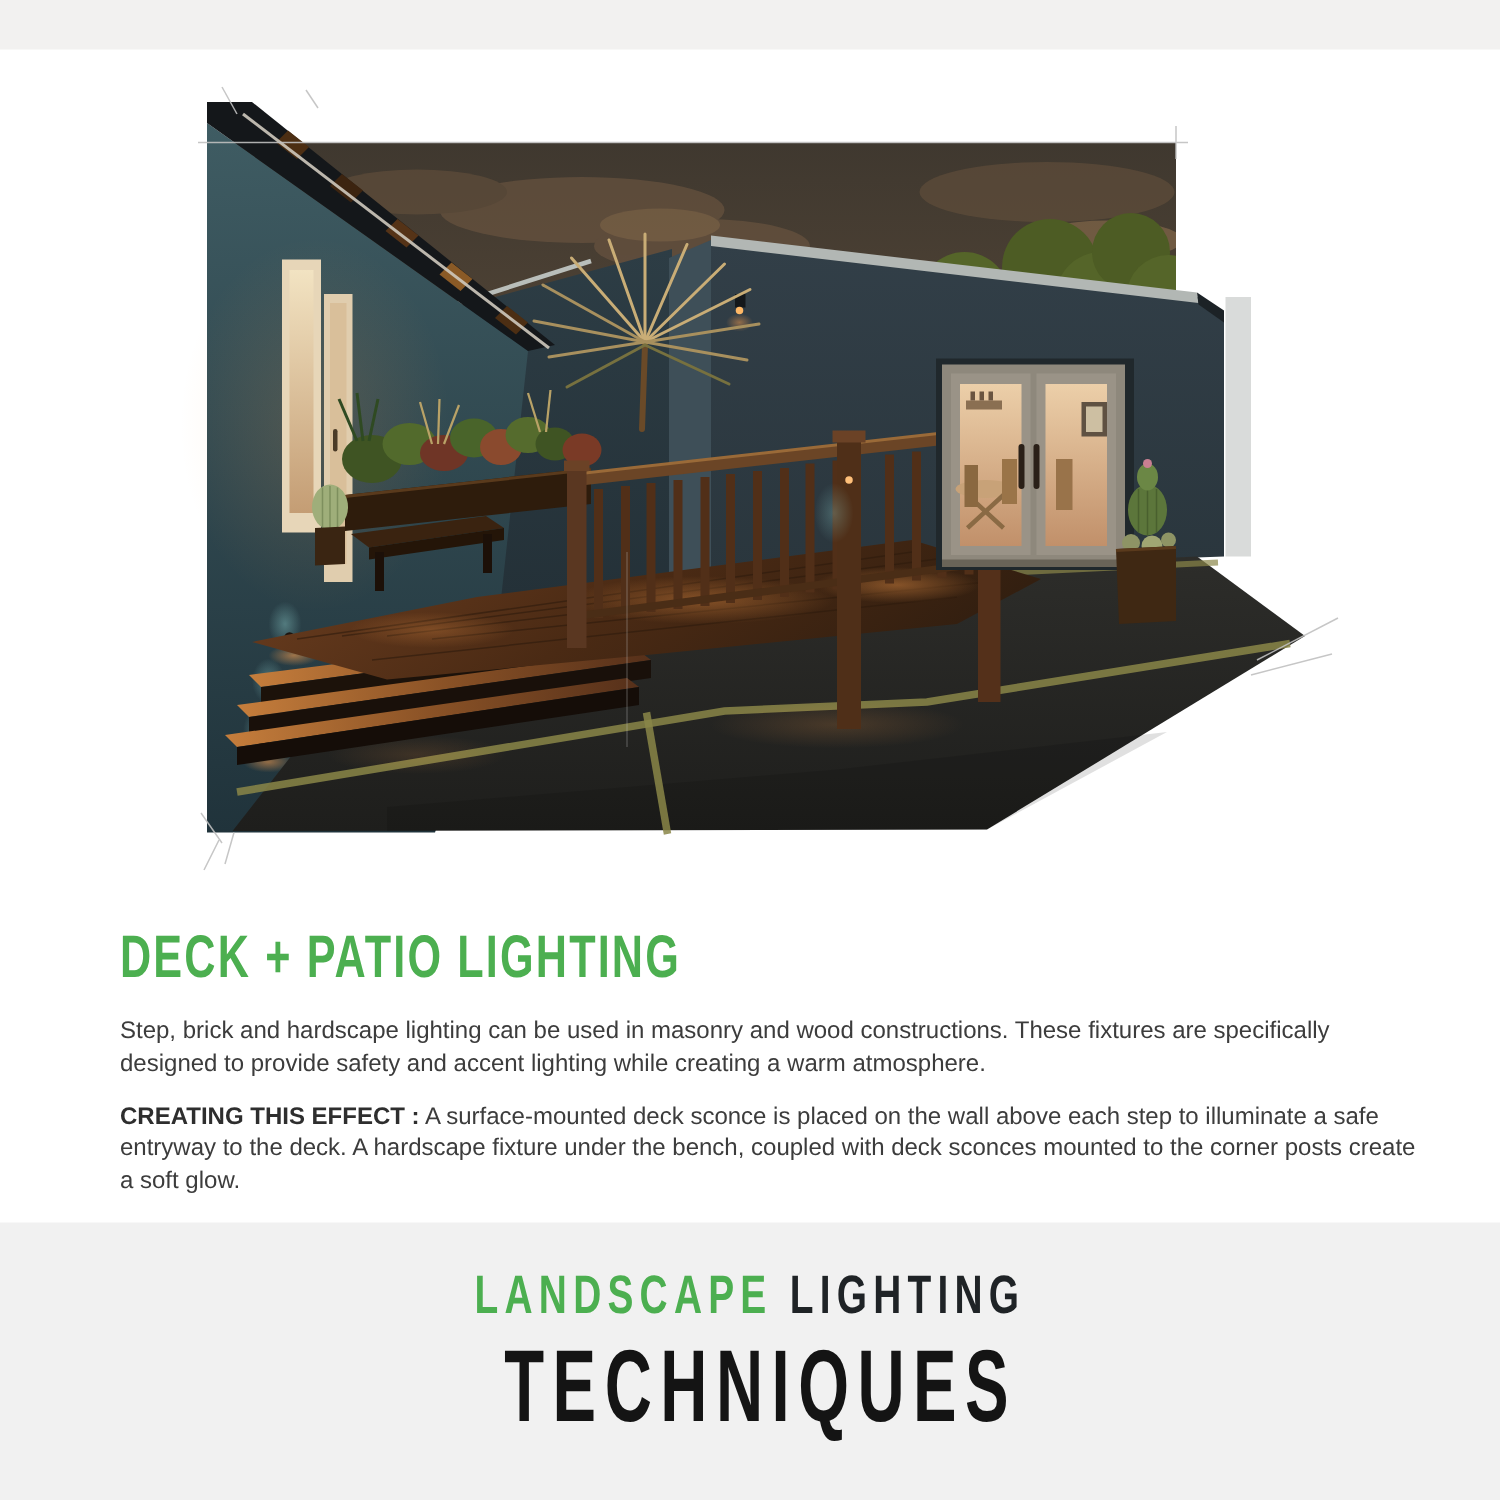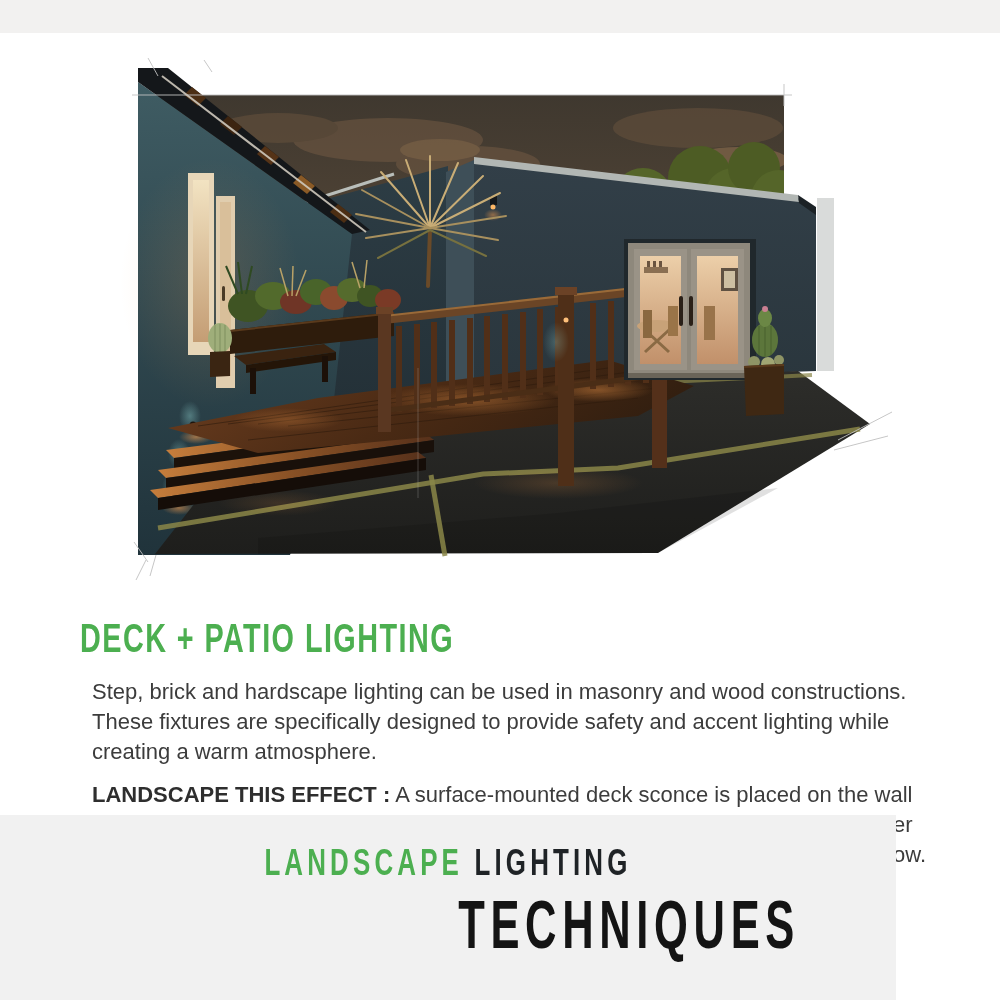--- a/index.html
+++ b/index.html
@@ -3,30 +3,30 @@
 <meta charset="utf-8">
 <style>
   html,body{margin:0;padding:0;background:#ffffff;}
   body{width:1000px;height:1000px;overflow:hidden;font-family:"Liberation Sans",sans-serif;position:relative;}
   .canvas{position:absolute;inset:0;background:#ffffff;}
   .topbar{position:absolute;left:0;top:0;width:1000px;height:33px;background:#f2f1f0;}
   .figure{position:absolute;left:138px;top:68px;width:732px;height:502px;}
   .figure svg{overflow:visible;display:block;}
   .content{position:absolute;left:80px;top:616px;width:866px;}
   .heading{display:inline-block;margin:0;color:#4CAF50;font-size:40px;font-weight:700;letter-spacing:.05em;transform:scaleX(.72);transform-origin:left center;white-space:nowrap;}
-  .para{margin:12px;color:#3c3c3c;font-size:22px;line-height:1.36;}
+  .para{margin:0;color:#3c3c3c;font-size:16px;line-height:1.36;}
   .para1{margin-top:16px;}
   .para2{margin-top:13px;}
   .blead{font-weight:700;color:#2e2e2e;}
-  .footer{position:absolute;left:0;top:815px;width:896px;height:185px;background:#f1f1f1;}
+  .footer{position:absolute;left:0;top:815px;width:1000px;height:185px;background:#f1f1f1;}
   .brandline{display:flex;justify-content:center;margin-top:27px;}
   .brandline .inner{display:inline-block;transform:scaleX(.72);transform-origin:center;font-size:36px;font-weight:700;letter-spacing:.16em;white-space:nowrap;}
   .w1{color:#4CAF50;margin-right:16px;}
   .w2{color:#1f2326;}
-  .titleline{display:flex;justify-content:flex-end;margin-top:1px;margin-left:15px;}
+  .titleline{display:flex;justify-content:center;margin-top:1px;margin-left:15px;}
   .titleline .inner{display:inline-block;transform:scaleX(.64);transform-origin:center;font-size:68px;font-weight:800;letter-spacing:.13em;color:#141414;white-space:nowrap;}
 </style>
 </head>
 <body>
 
 <div class="canvas">
   <div class="topbar"></div>
 
   <div class="figure">
     <svg width="732" height="502" viewBox="0 0 732 502" xmlns="http://www.w3.org/2000/svg">
@@ -358,21 +358,21 @@
           <path d="M8,492 L-2,512"></path>
           <path d="M18,487 L12,508"></path>
         <path d="M280,300 L280,430" opacity=".3"></path>
       </g>
     </svg>
   </div>
 
   <div class="content">
     <h1 class="heading">DECK + PATIO LIGHTING</h1>
     <p class="para para1">Step, brick and hardscape lighting can be used in masonry and wood constructions. These fixtures are specifically designed to provide safety and accent lighting while creating a warm atmosphere.</p>
-    <p class="para para2"><span class="blead">LANDSCAPE THIS EFFECT :</span> <span>A surface-mounted deck sconce is placed on the wall above each step to illuminate a safe entryway to the deck. A hardscape fixture under the bench, coupled with deck sconces mounted to the corner posts create a soft glow.</span></p>
+    <p class="para para2"><span class="blead">CREATING THIS EFFECT :</span> <span>A surface-mounted deck sconce is placed on the wall above each step to illuminate a safe entryway to the deck. A hardscape fixture under the bench, coupled with deck sconces mounted to the corner posts create a soft glow.</span></p>
   </div>
 
   <div class="footer">
     <div class="brandline">
       <div class="inner">
         <span class="w1">LANDSCAPE</span><span class="w2">LIGHTING</span>
       </div>
     </div>
     <div class="titleline">
       <div class="inner">TECHNIQUES</div>

